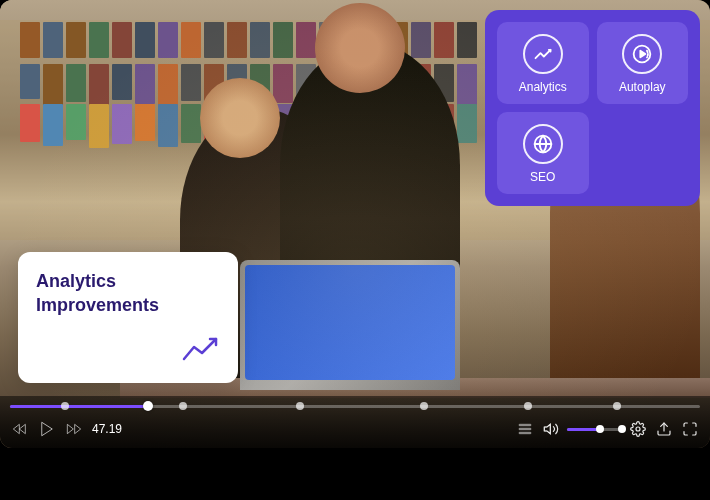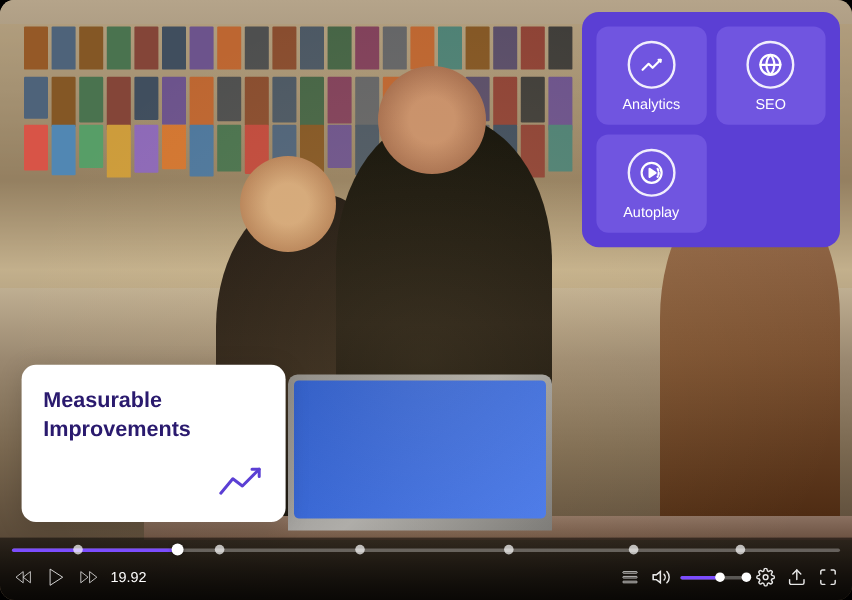--- a/index.html
+++ b/index.html
@@ -6,21 +6,21 @@
     body {
       width: 710px;
       height: 500px;
       overflow: hidden;
       font-family: -apple-system, BlinkMacSystemFont, 'Segoe UI', sans-serif;
       background: #000;
     }
 
     .player-container {
       width: 710px;
-      height: 500px;
+      height: 448px;
       position: relative;
       border-radius: 12px;
       overflow: hidden;
     }
 
     
     .video-bg {
       position: absolute;
       inset: 0;
       background: 
@@ -432,42 +432,42 @@
           <polyline points="19 7 21 7 21 9"></polyline>
         </svg>
       </div>
       <span class="label">Analytics</span>
     </div>
 
     <div class="feature-card">
       <div class="icon">
         <svg width="20" height="20" viewBox="0 0 24 24" stroke="white" stroke-width="2.2" stroke-linecap="round" stroke-linejoin="round">
           <circle cx="12" cy="12" r="10"></circle>
-          <line x1="2" y1="12" x2="22" y2="12"></line>
-          <path d="M12 2a15.3 15.3 0 0 1 4 10 15.3 15.3 0 0 1-4 10 15.3 15.3 0 0 1-4-10 15.3 15.3 0 0 1 4-10z"></path>
-        </svg>
-      </div>
-      <span class="label">SEO</span>
+          <polygon points="10 8 16 12 10 16 10 8" fill="white" stroke="white"></polygon>
+          <path d="M18 8 A8 8 0 0 1 18 16" stroke-dasharray="2 2"></path>
+        </svg>
+      </div>
+      <span class="label">Autoplay</span>
     </div>
 
     <div class="feature-card">
       <div class="icon">
         <svg width="20" height="20" viewBox="0 0 24 24" stroke="white" stroke-width="2.2" stroke-linecap="round" stroke-linejoin="round">
           <circle cx="12" cy="12" r="10"></circle>
-          <polygon points="10 8 16 12 10 16 10 8" fill="white" stroke="white"></polygon>
-          <path d="M18 8 A8 8 0 0 1 18 16" stroke-dasharray="2 2"></path>
-        </svg>
-      </div>
-      <span class="label">Autoplay</span>
+          <line x1="2" y1="12" x2="22" y2="12"></line>
+          <path d="M12 2a15.3 15.3 0 0 1 4 10 15.3 15.3 0 0 1-4 10 15.3 15.3 0 0 1-4-10 15.3 15.3 0 0 1 4-10z"></path>
+        </svg>
+      </div>
+      <span class="label">SEO</span>
     </div>
 
   </div>
 
   <div class="improvements-card">
-    <div class="card-title">Measurable Improvements</div>
+    <div class="card-title">Analytics Improvements</div>
     <div class="chart-icon">
       <svg width="40" height="40" viewBox="0 0 40 40" fill="none" stroke="#7c4dff" stroke-width="2.5" stroke-linecap="round" stroke-linejoin="round">
         <polyline points="4 30 14 18 22 24 36 10"></polyline>
         <polyline points="30 10 36 10 36 16"></polyline>
       </svg>
     </div>
   </div>
 
   <div class="controls-bar">
 
@@ -496,21 +496,21 @@
           <polygon points="5 3 19 12 5 21 5 3"></polygon>
         </svg>
       </button>
 
       <button class="ctrl-btn">
         <svg width="16" height="16" viewBox="0 0 24 24" fill="white" stroke="none">
           <path d="M2 5v14l9-7-9-7zm11 0v14l9-7-9-7z"></path>
         </svg>
       </button>
 
-      <span class="time-display">19.92</span>
+      <span class="time-display">47.19</span>
 
       <div class="spacer"></div>
 
       <button class="ctrl-btn">
         <svg width="16" height="16" viewBox="0 0 24 24" fill="white" stroke="none">
           <rect x="3" y="5" width="18" height="2" rx="1"></rect>
           <rect x="3" y="11" width="18" height="2" rx="1"></rect>
           <rect x="3" y="17" width="18" height="2" rx="1"></rect>
         </svg>
       </button>

